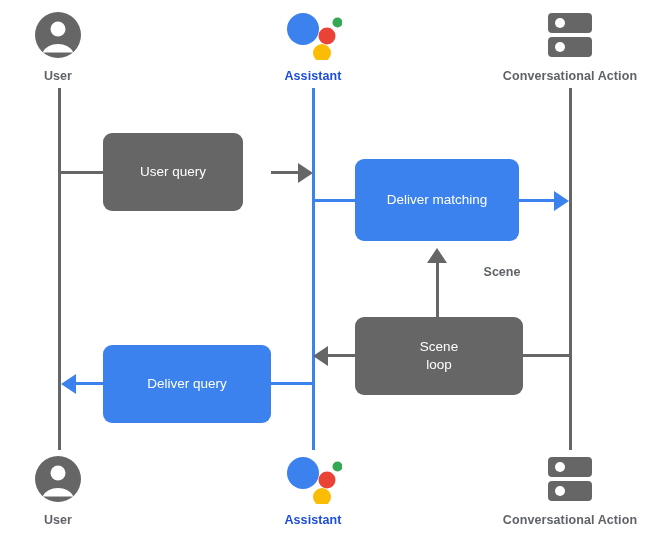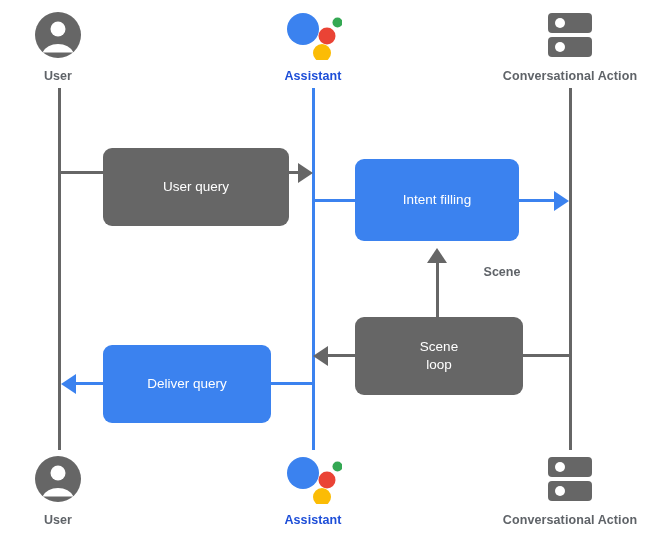--- a/index.html
+++ b/index.html
@@ -166,30 +166,30 @@
         <rect x="1" y="2" width="44" height="20" rx="4" fill="#666666"></rect>
         <circle cx="13" cy="12" r="5" fill="#ffffff"></circle>
         <rect x="1" y="26" width="44" height="20" rx="4" fill="#666666"></rect>
         <circle cx="13" cy="36" r="5" fill="#ffffff"></circle>
       </svg>
     </div>
     <div class="actor-label label-gray">Conversational Action</div>
   </div>
 
   <div class="hline gray" style="left:58px; top:171px; width:50px;"></div>
-  <div class="box gray" style="left:103px; top:148px; width:186px; height:78px;">
+  <div class="box gray" style="left:103px; top:133px; width:140px; height:78px;">
     <span>User query</span>
   </div>
 
   <div class="hline gray" style="left:271px; top:171px; width:29px;"></div>
   <div class="arrow right gray" style="left:298px; top:163px;"></div>
 
   <div class="hline blue" style="left:312px; top:199px; width:46px;"></div>
   <div class="box blue" style="left:355px; top:159px; width:164px; height:82px; flex-direction:column;">
-    <span>Intent filling</span>
+    <span>Deliver matching</span>
   </div>
 
   <div class="hline blue" style="left:519px; top:199px; width:37px;"></div>
   <div class="arrow right blue" style="left:554px; top:191px;"></div>
 
   <div class="vline gray" style="left:436px; top:262px; width:3px; height:56px;"></div>
   <div class="arrow up gray" style="left:427px; top:248px;"></div>
   <div class="loop-label" style="left:437px; top:263px;">
     <div>Scene</div>
   </div>

